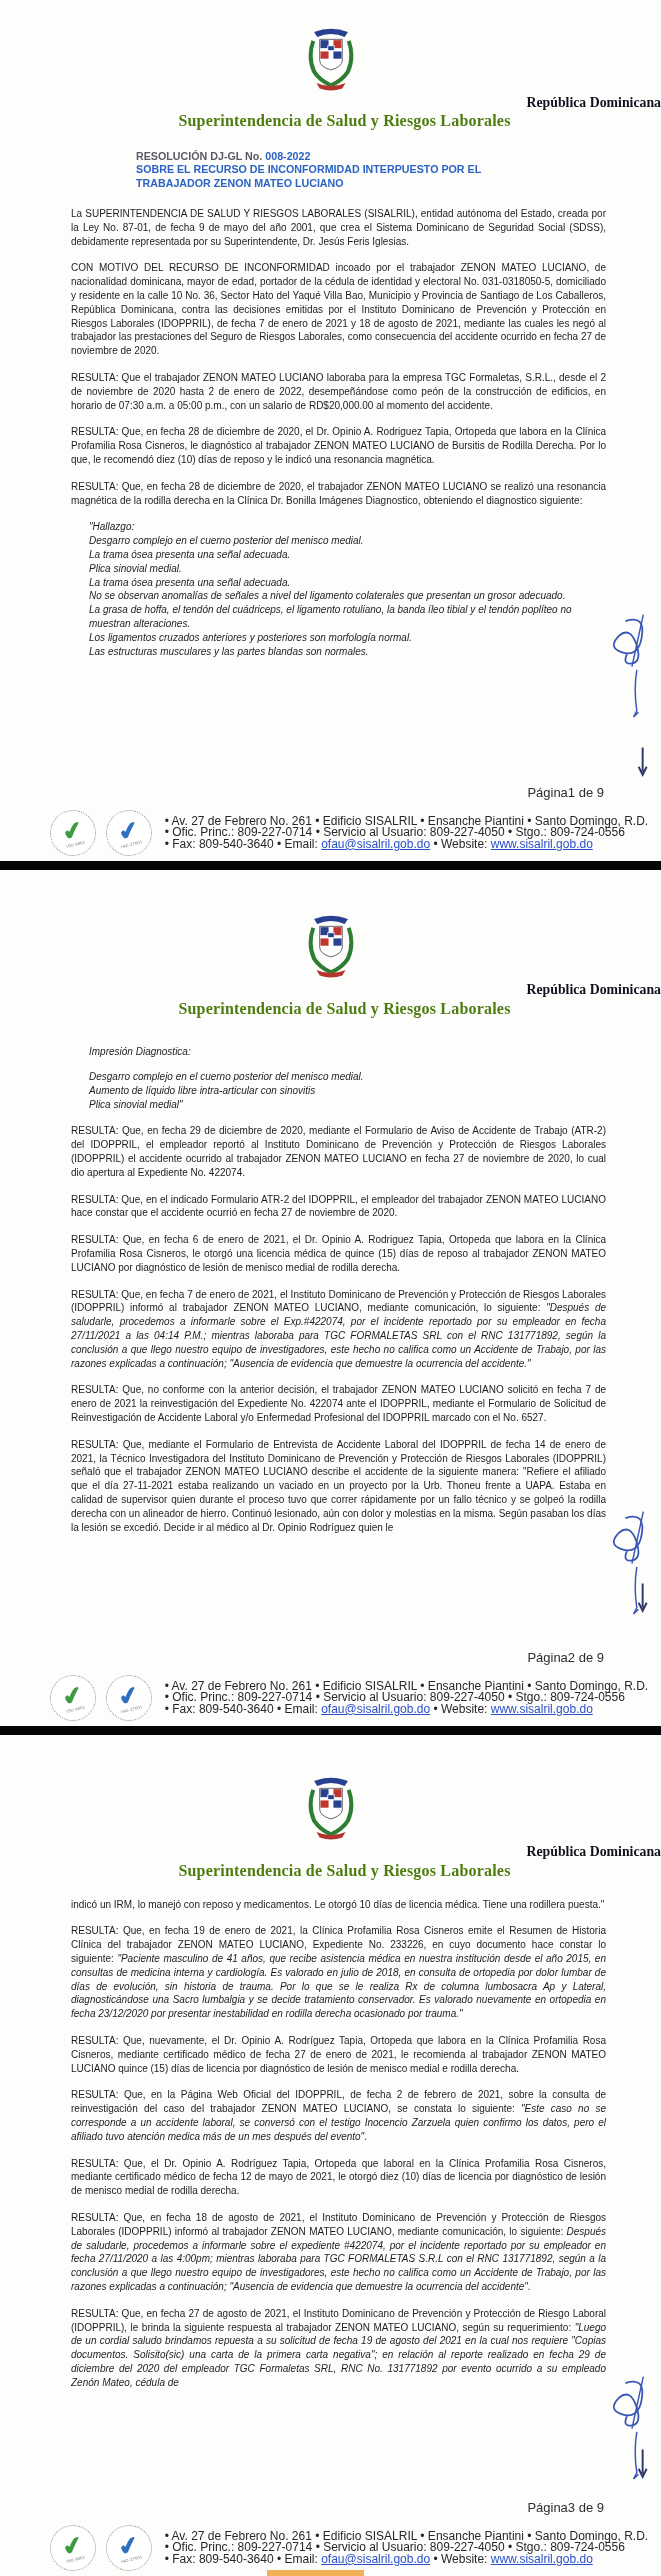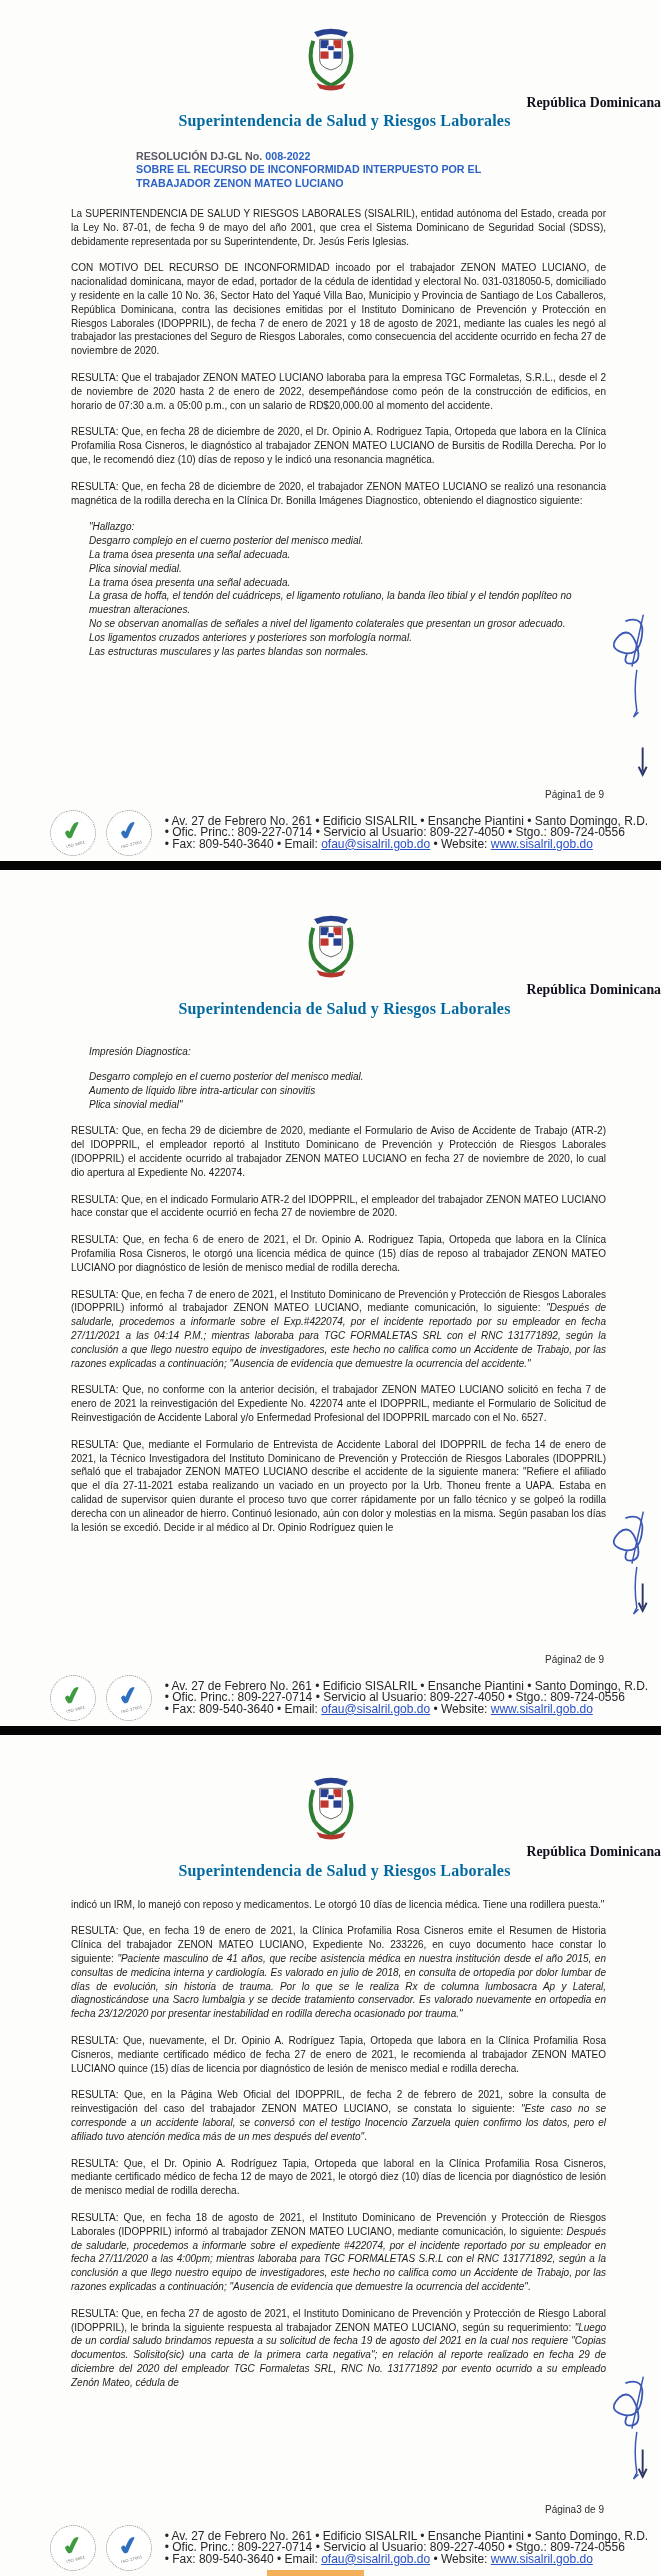--- a/index.html
+++ b/index.html
@@ -4,33 +4,33 @@
 <style>
   html,body{margin:0;padding:0;background:#ffffff;}
   body{width:661px;font-family:"Liberation Sans",sans-serif;color:#1d1d1d;}
   .page{position:relative;width:661px;background:#fdfdfc;overflow:hidden;}
   #page1{height:861px}
   #page2{height:856px}
   #page3{height:841px}
   .separator{width:661px;height:9px;background:#050505;}
   .arms{display:block;margin:27.6px auto 4px auto;}
   .h-country{text-align:right;font-family:"Liberation Serif",serif;font-weight:bold;font-size:13.8px;color:#12121f;margin:0;}
-  .h-inst{text-align:center;font-family:"Liberation Serif",serif;font-weight:bold;font-size:16px;color:#0369a1;margin:1.6px 0 0 0;letter-spacing:0.2px;padding-left:28px;}
+  .h-inst{text-align:center;font-family:"Liberation Serif",serif;font-weight:bold;font-size:16px;color:#4d7c0f;margin:1.6px 0 0 0;letter-spacing:0.2px;padding-left:28px;}
   .content{margin:19.5px 55px 0 71px;}
   .title-block{width:405px;margin:0 auto 16px auto;text-align:left;font-weight:bold;font-size:10.7px;line-height:13.8px;}
   .t-gray{color:#595a64;}
   .t-blue{color:#2b62c4;}
   p.p{margin:0 0 13px 0;text-align:justify;font-size:10px;line-height:13.8px;}
   p.q,p.qh,p.qe{margin:0;padding-left:18px;font-style:italic;font-size:10px;line-height:13.8px;text-align:left;}
   p.qh{margin-bottom:11px;}
   p.qe{margin-bottom:13px;}
   .b{font-weight:normal;}
   .i{font-style:italic;}
   .foot{position:absolute;left:0;right:0;bottom:4.9px;}
-  .page-label{text-align:right;margin:0 57px 9.7px 0;font-size:10px;color:#2e2e2e;}
+  .page-label{text-align:right;margin:0 57px 9.7px 0;font-size:13px;color:#2e2e2e;}
   .foot-row{display:flex;align-items:center;margin-left:50px;}
   .seals{display:flex;gap:9.7px;align-items:center;}
   .seal{width:44px;height:44px;border-radius:50%;border:1.6px dotted #8e8e84;position:relative;display:flex;flex-direction:column;align-items:center;justify-content:center;transform:rotate(-14deg);background:#fff;}
   .chk{font-size:24px;line-height:23px;font-weight:bold;}
   .chk.g{color:#3d9b3f;}
   .chk.bl{color:#2e6fbe;}
   .seal-txt{font-size:4px;color:#6b6b60;letter-spacing:0.3px;}
   .addr{font-size:12px;line-height:11.3px;color:#26262b;margin-left:13px;}
   .lnk{color:#2a50c8;text-decoration:underline;cursor:pointer;}
   .sig{position:absolute;right:3.2px;}
@@ -69,22 +69,22 @@
         <p class="p"><span>La </span><span class="b">SUPERINTENDENCIA DE SALUD Y RIESGOS LABORALES (SISALRIL)</span><span>, entidad autónoma del Estado, creada por la Ley No. 87-01, de fecha 9 de mayo del año 2001, que crea el Sistema Dominicano de Seguridad Social (SDSS), debidamente representada por su Superintendente, Dr. Jesús Feris Iglesias.</span></p>
         <p class="p"><span class="b">CON MOTIVO DEL RECURSO DE INCONFORMIDAD</span><span> incoado por el trabajador </span><span class="b">ZENON MATEO LUCIANO</span><span>, de nacionalidad dominicana, mayor de edad, portador de la cédula de identidad y electoral No. 031-0318050-5, domiciliado y residente en la calle 10 No. 36, Sector Hato del Yaqué Villa Bao, Municipio y Provincia de Santiago de Los Caballeros, República Dominicana, contra las decisiones emitidas por el Instituto Dominicano de Prevención y Protección en Riesgos Laborales (IDOPPRIL), de fecha 7 de enero de 2021 y 18 de agosto de 2021, mediante las cuales les negó al trabajador las prestaciones del Seguro de Riesgos Laborales, como consecuencia del accidente ocurrido en fecha 27 de noviembre de 2020.</span></p>
         <p class="p"><span class="b">RESULTA:</span><span> Que el trabajador </span><span class="b">ZENON MATEO LUCIANO</span><span> laboraba para la empresa TGC Formaletas, S.R.L., desde el 2 de noviembre de 2020 hasta 2 de enero de 2022, desempeñándose como peón de la construcción de edificios, en horario de 07:30 a.m. a 05:00 p.m., con un salario de RD$20,000.00 al momento del accidente.</span></p>
         <p class="p"><span class="b">RESULTA:</span><span> Que, en fecha 28 de diciembre de 2020, el Dr. Opinio A. Rodriguez Tapia, Ortopeda que labora en la Clínica Profamilia Rosa Cisneros, le diagnóstico al trabajador </span><span class="b">ZENON MATEO LUCIANO</span><span> de </span><span class="b">Bursitis de Rodilla Derecha</span><span>. Por lo que, le recomendó diez (10) días de reposo y le indicó una resonancia magnética.</span></p>
         <p class="p"><span class="b">RESULTA:</span><span> Que, en fecha 28 de diciembre de 2020, el trabajador </span><span class="b">ZENON MATEO LUCIANO</span><span> se realizó una resonancia magnética de la rodilla derecha en la Clínica Dr. Bonilla Imágenes Diagnostico, obteniendo el diagnostico siguiente:</span></p>
         <p class="q"><span class="b i">"Hallazgo:</span></p>
         <p class="q"><span class="i">Desgarro complejo en el cuerno posterior del menisco medial.</span></p>
         <p class="q"><span class="i">La trama ósea presenta una señal adecuada.</span></p>
         <p class="q"><span class="i">Plica sinovial medial.</span></p>
         <p class="q"><span class="i">La trama ósea presenta una señal adecuada.</span></p>
+        <p class="q"><span class="i">No se observan anomalías de señales a nivel del ligamento colaterales que presentan un grosor adecuado.</span></p>
         <p class="q"><span class="i">La grasa de hoffa, el tendón del cuádriceps, el ligamento rotuliano, la banda íleo tibial y el tendón poplíteo no muestran alteraciones.</span></p>
-        <p class="q"><span class="i">No se observan anomalías de señales a nivel del ligamento colaterales que presentan un grosor adecuado.</span></p>
         <p class="q"><span class="i">Los ligamentos cruzados anteriores y posteriores son morfología normal.</span></p>
         <p class="qe"><span class="i">Las estructuras musculares y las partes blandas son normales.</span></p>
       </div>
   </div>
 
   <svg class="sig" style="top:613px" width="57" height="122" viewBox="0 0 70 150">
     <path d="M30 10 Q55 2 50 30 Q46 55 25 48 Q8 42 22 28 Q36 16 44 40 Q50 60 38 62 Q26 64 32 50" fill="none" stroke="#3a57b5" stroke-width="2.2"></path>
     <path d="M52 2 L38 66 M44 70 Q40 95 44 120 L40 128 L46 122" fill="none" stroke="#3a57b5" stroke-width="1.8"></path>
   </svg>
   <svg class="pen-arrow" style="top:746px" width="11.3" height="32" viewBox="0 0 14 40">

